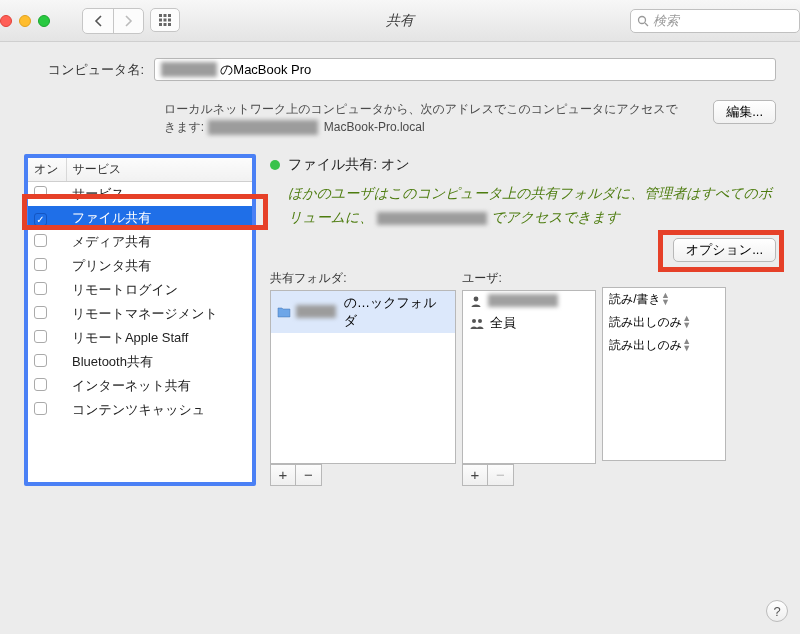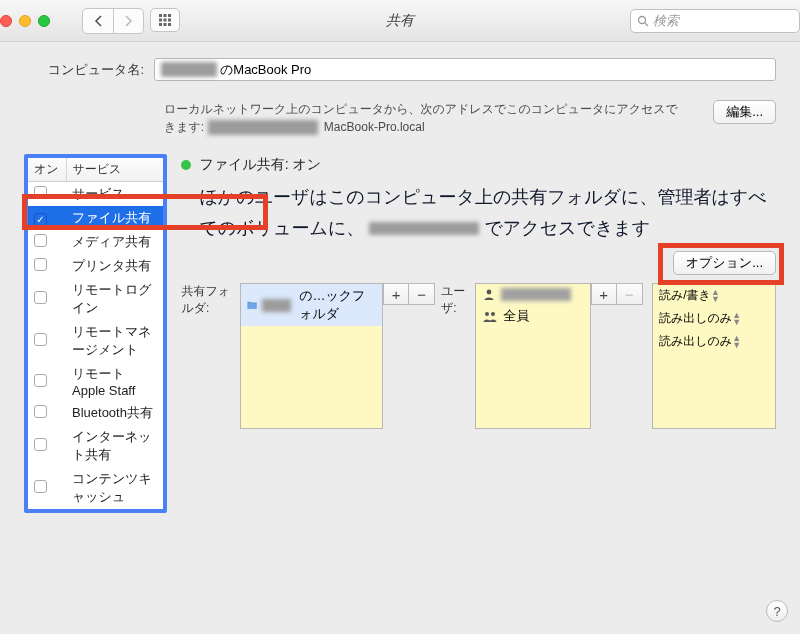--- a/index.html
+++ b/index.html
@@ -46,30 +46,30 @@
     .svclist tr.sel .cb { background: #1f6fe8; border-color: #1455c2; }
     .svcbody { padding-bottom: 120px; }
 
     
     .redbox1 { position: absolute; border: 5px solid #e64028; pointer-events: none; }
 
     
     .rightpane { flex: 1; }
     .statusrow { display: flex; align-items: center; gap: 8px; font-size: 14px; color: #222; margin-top: 2px; }
     .dot { width: 10px; height: 10px; border-radius: 50%; background: #38c24c; }
-    .desc { font-size: 18px; color: #0f172a; margin: 8px 0 0 18px; line-height: 1.7; }
+    .desc { font-size: 14px; color: #4d7c0f; margin: 8px 0 0 18px; line-height: 1.7; font-style: italic; }
     .desc .blur2 { display: inline-block; width: 110px; height: 13px; background: #9c9c9c; filter: blur(2px); vertical-align: middle; }
 
     .optwrap { display: flex; justify-content: flex-end; margin-top: 8px; position: relative; }
     .redbox2 { position: absolute; right: -8px; top: -8px; width: 126px; height: 42px; border: 5px solid #e64028; pointer-events: none; }
 
     .listsrow { display: flex; gap: 6px; margin-top: 8px; }
-    .listcol { display: flex; }
+    .listcol { display: flex; flex-direction: column; }
     .listcol .lh { font-size: 12px; color: #333; margin-bottom: 3px; }
-    .lbox { background: #fef9c3; border: 1px solid #b8b8b8; height: 146px; font-size: 13px; overflow: auto; }
+    .lbox { background: #ffffff; border: 1px solid #b8b8b8; height: 174px; font-size: 13px; overflow: auto; }
     .lbox.folders { width: 186px; }
     .lbox.users { width: 134px; }
     .lbox.perms { width: 124px; }
     .lbox .row { display: flex; align-items: center; gap: 5px; padding: 3px 6px; }
     .lbox.folders .row { background: #dce8fb; }
     .lbox .blurU { display: inline-block; width: 70px; height: 13px; background: #a0a0a0; filter: blur(2px); }
     .permrow { display: flex; align-items: center; justify-content: flex-start; padding: 3px 6px; font-size: 12px; }
     .stepper { color: #888; font-size: 9px; line-height: 7px; display: flex; flex-direction: column; }
 
     .pm { display: flex; margin-top: 0; }

